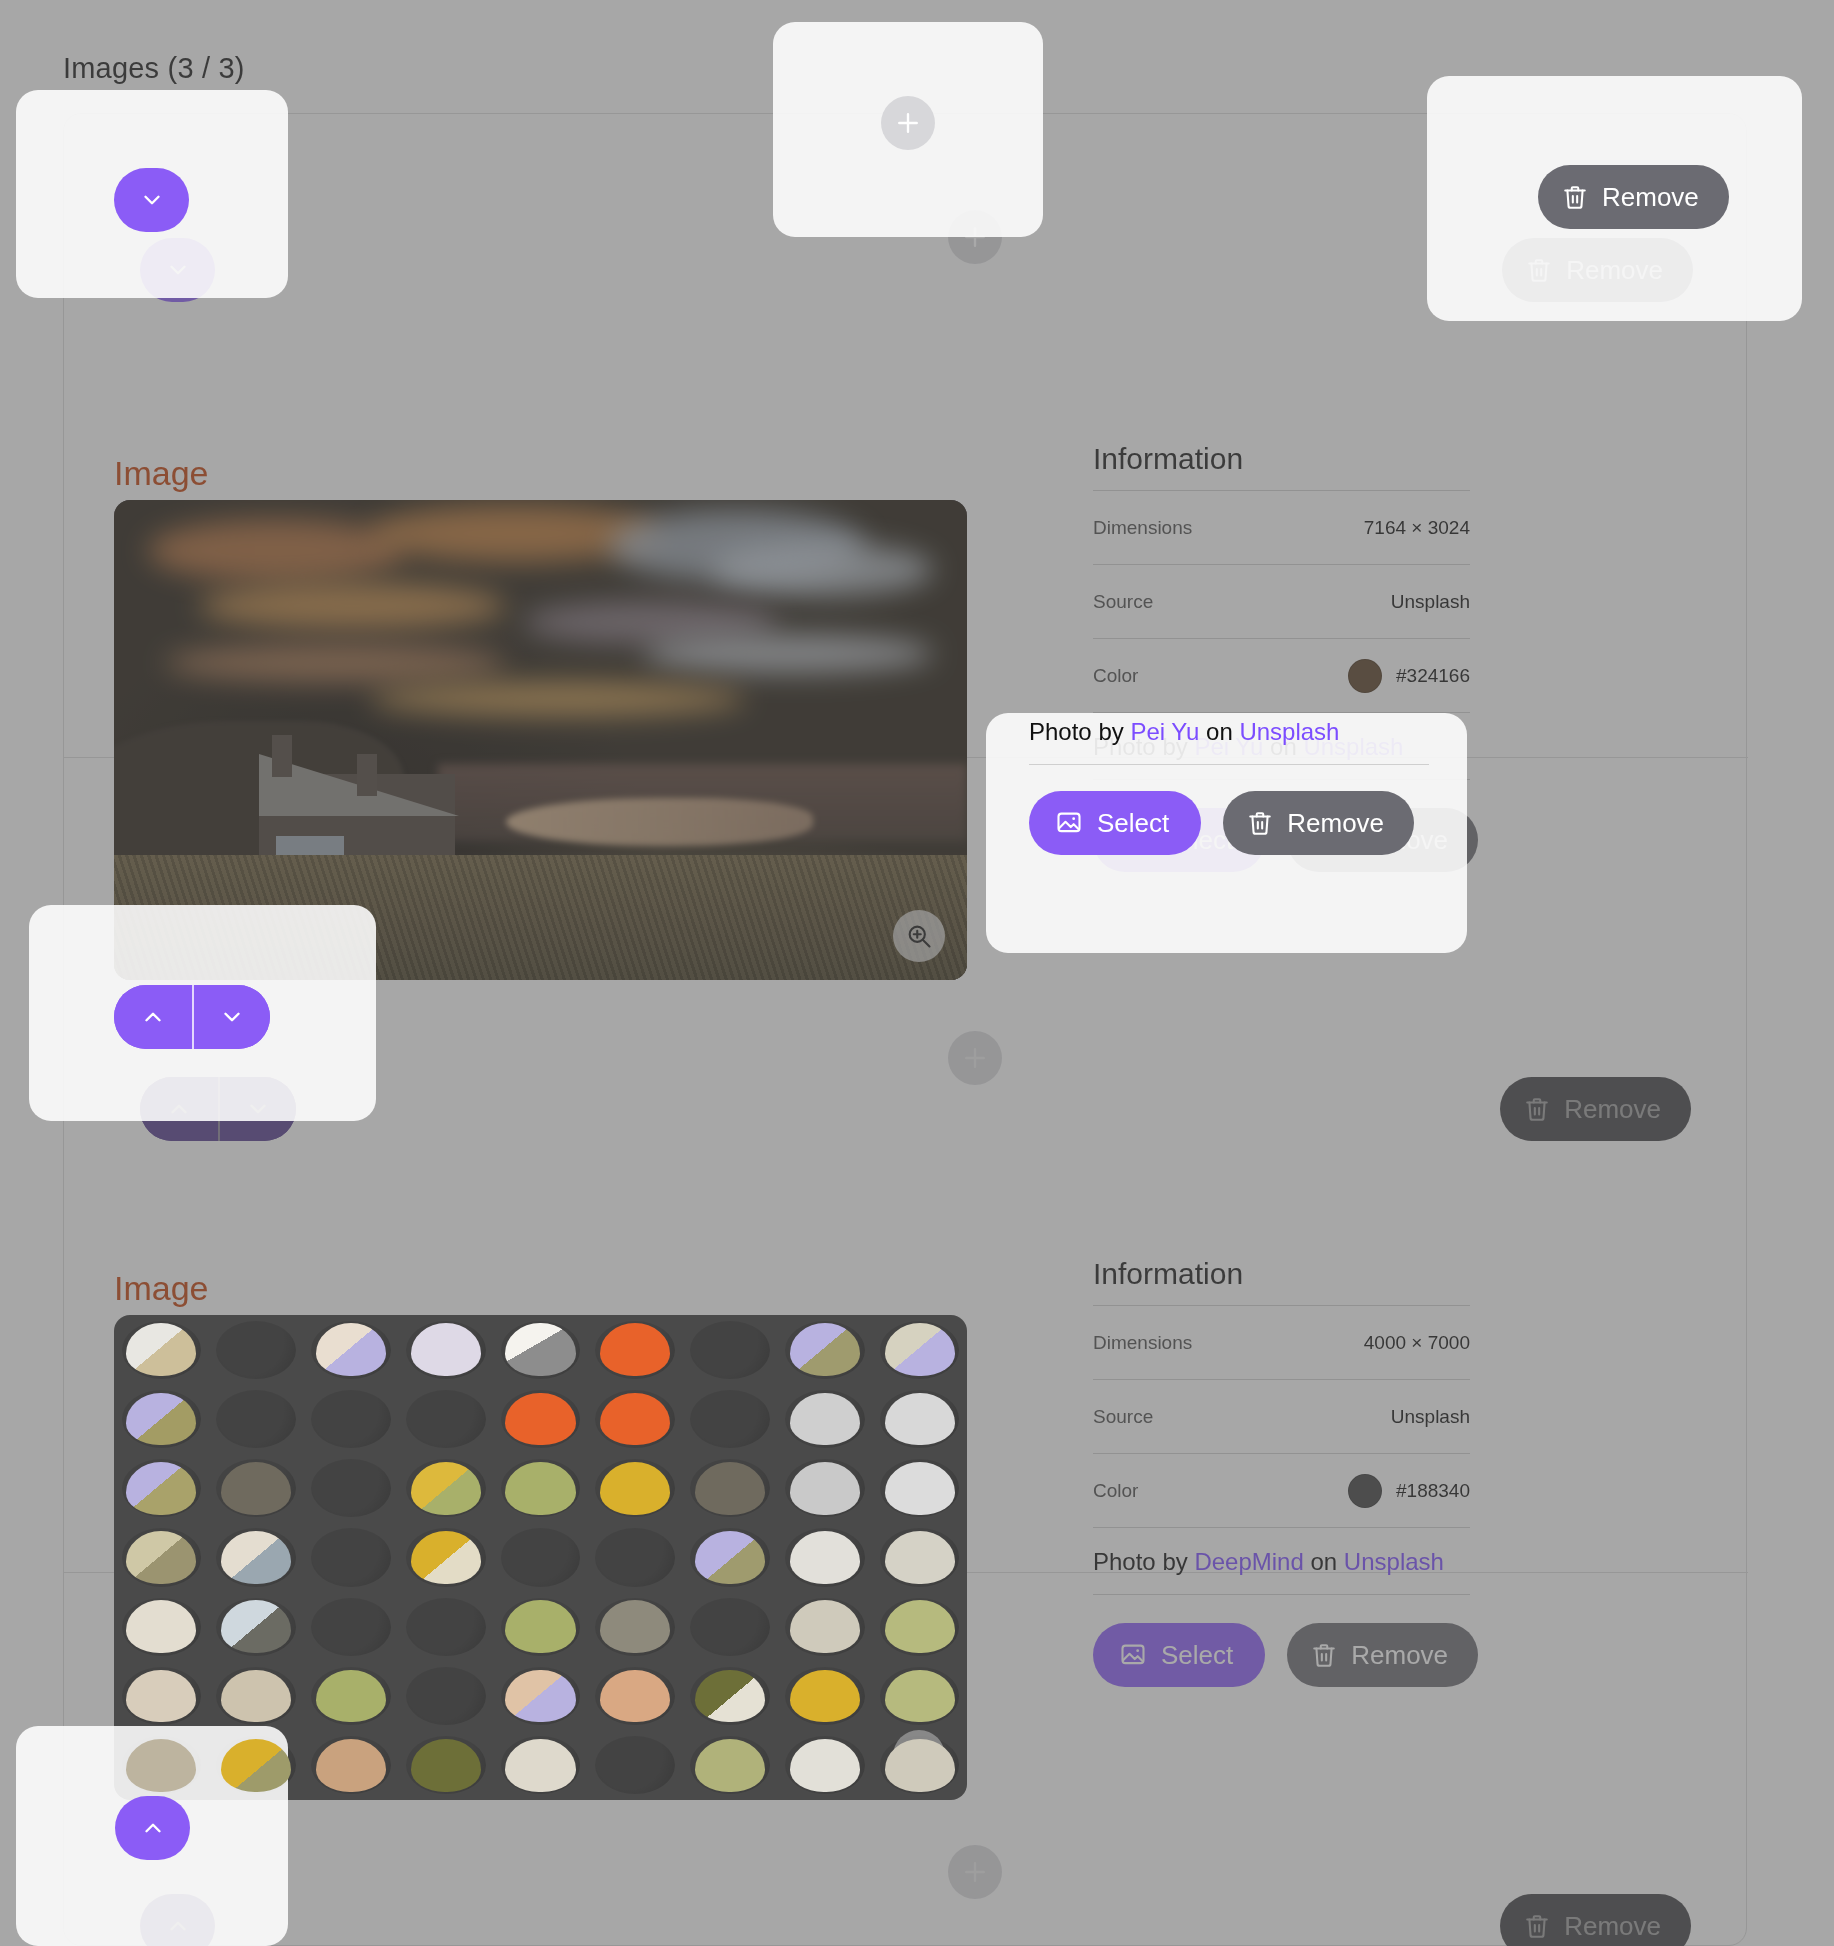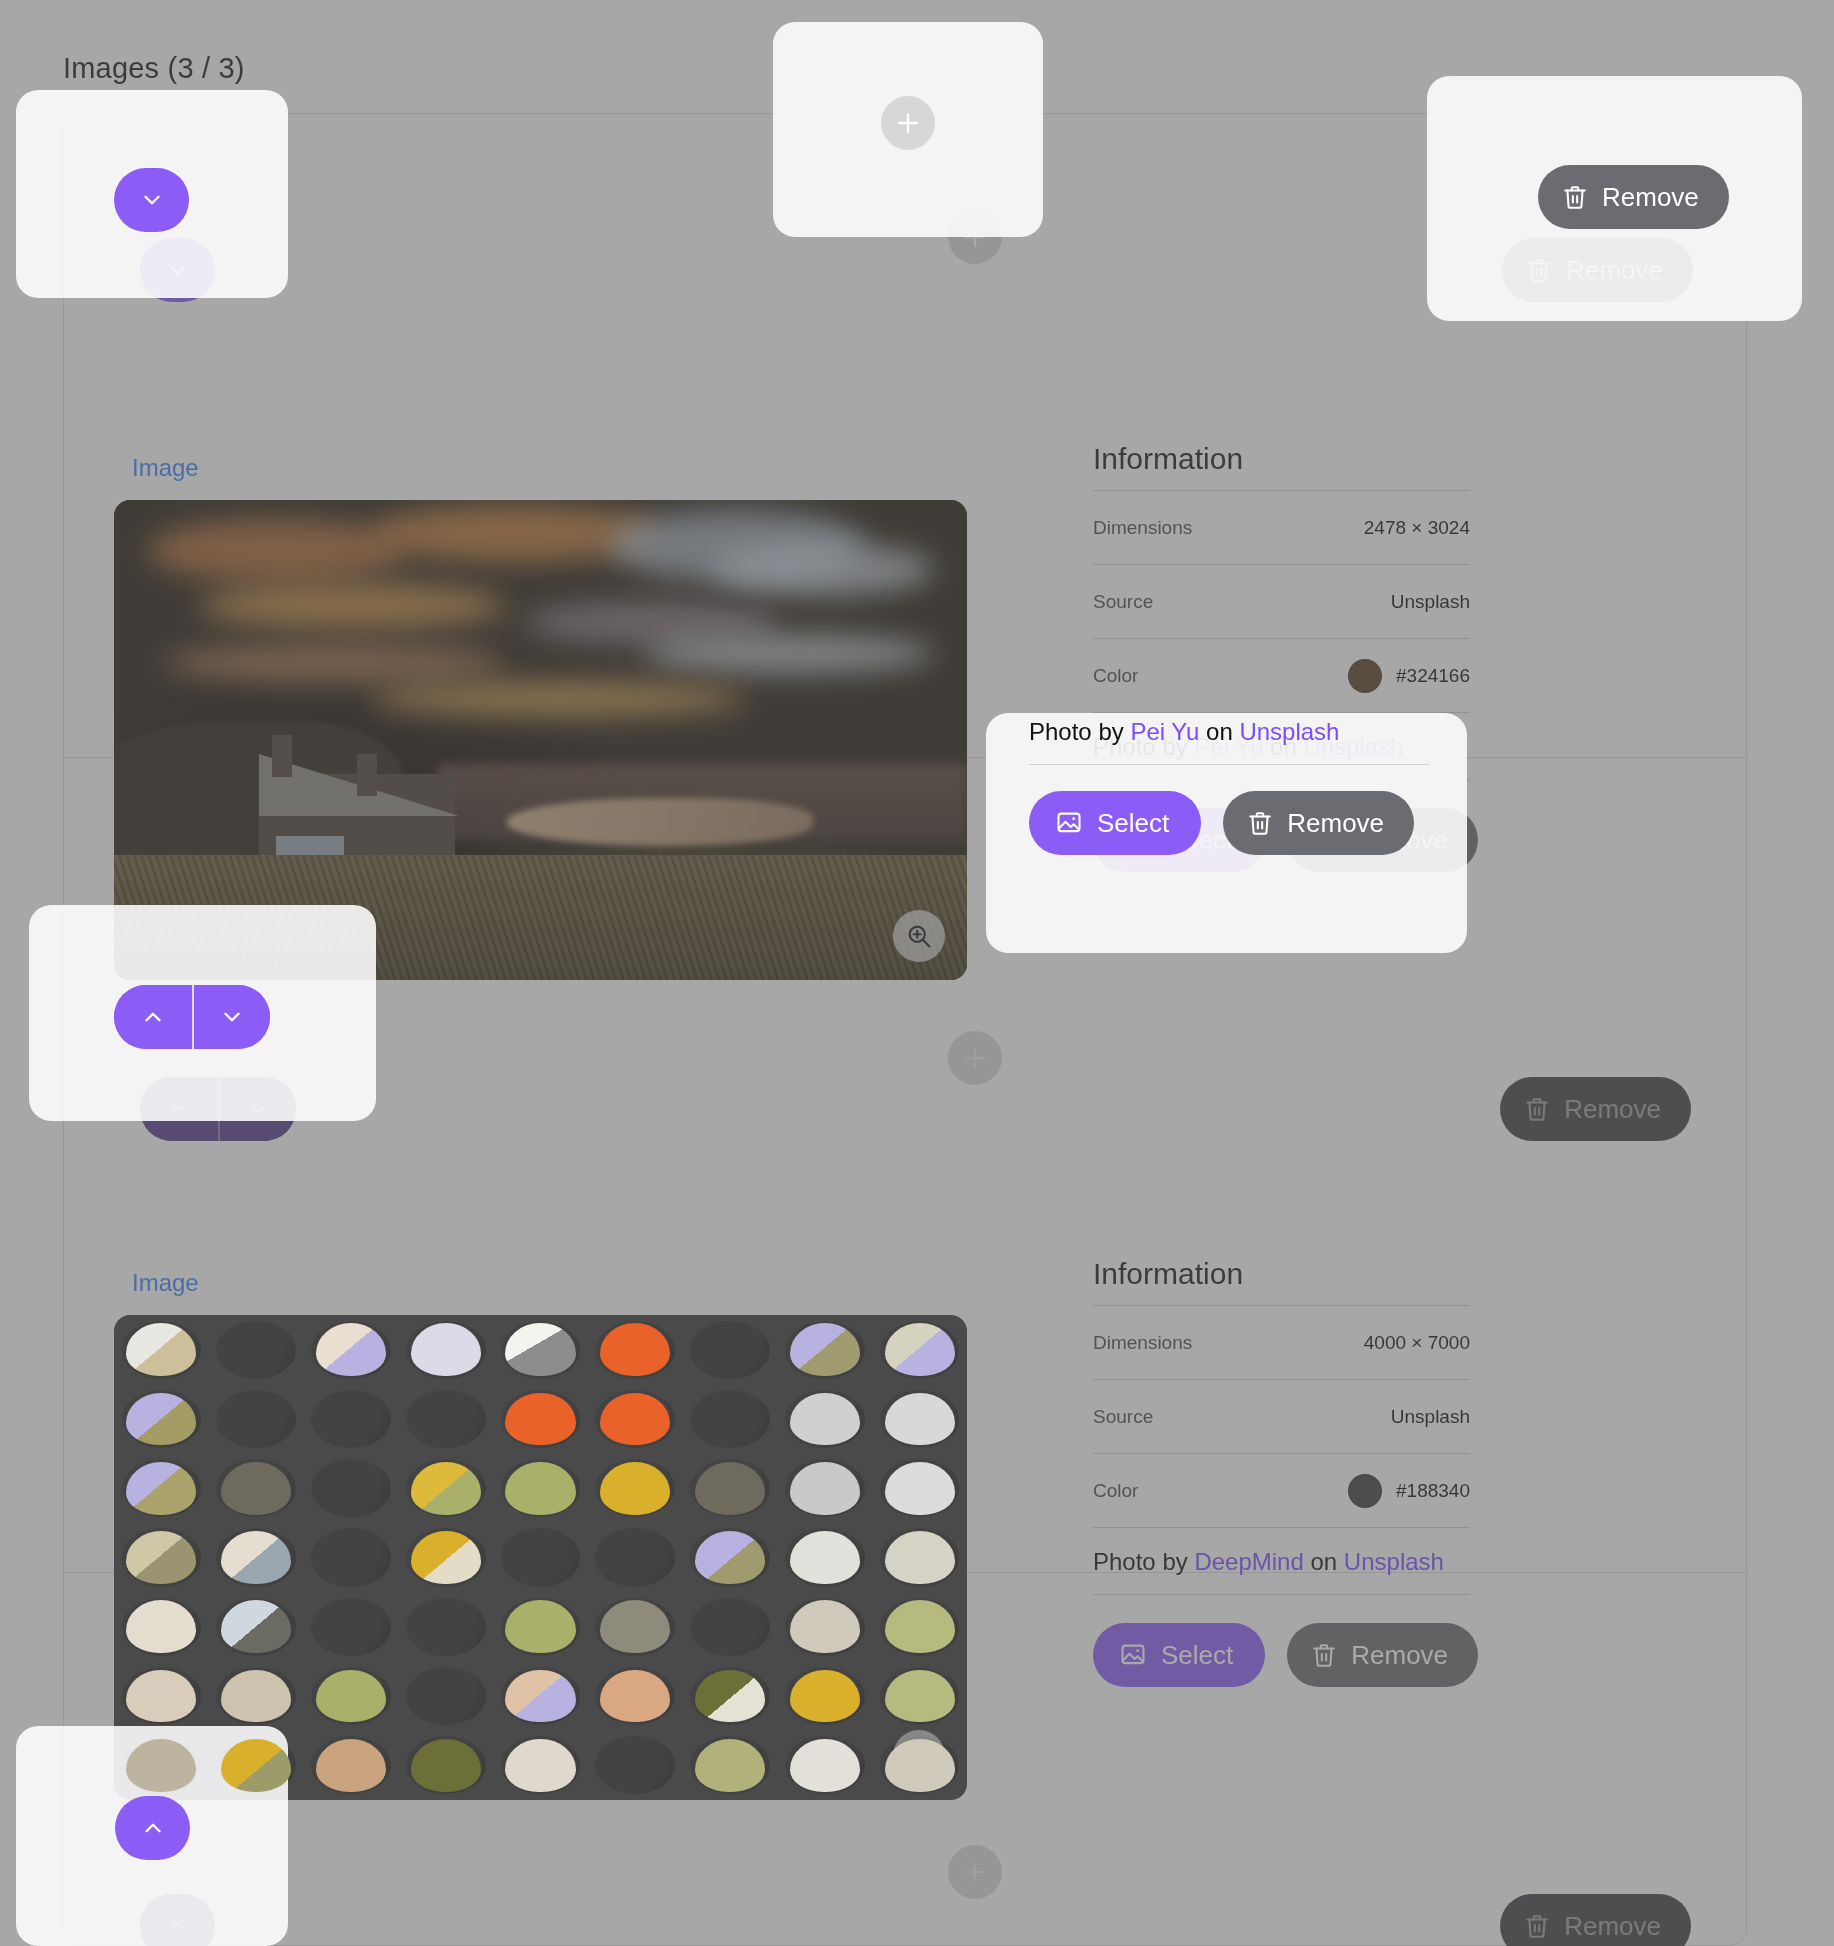--- a/index.html
+++ b/index.html
@@ -122,23 +122,23 @@
     align-items: center;
     justify-content: center;
     cursor: pointer;
   }
   .btn-plus svg { width: 30px; height: 30px; }
 
   
   .img-row { position: absolute; left: 0; width: 1684px; }
   .sub-label {
     position: absolute;
-    left: 68px;
-    font-size: 24px;
-    color: #3b82f6;
+    left: 50px;
+    font-size: 34px;
+    color: #c2410c;
   }
   .thumb-wrap {
     position: absolute;
     left: 50px;
     width: 853px;
     height: 480px;
     border-radius: 16px;
     overflow: hidden;
   }
   .thumb-wrap.tall { height: 485px; }
@@ -442,21 +442,21 @@
             <path d="M10.5 7.5v6M7.5 10.5h6M15.4 15.4L21 21"></path>
           </svg>
         </button>
       </div>
 
       <div class="info" style="top:115px;">
         <h3>Information</h3>
 
         <div class="info-row">
           <span class="info-key">Dimensions</span>
-          <span class="info-val">2478 × 3024</span>
+          <span class="info-val">7164 × 3024</span>
         </div>
 
         <div class="info-row">
           <span class="info-key">Source</span>
           <span class="info-val">Unsplash</span>
         </div>
 
         <div class="info-row">
           <span class="info-key">Color</span>
           <span class="info-val">

